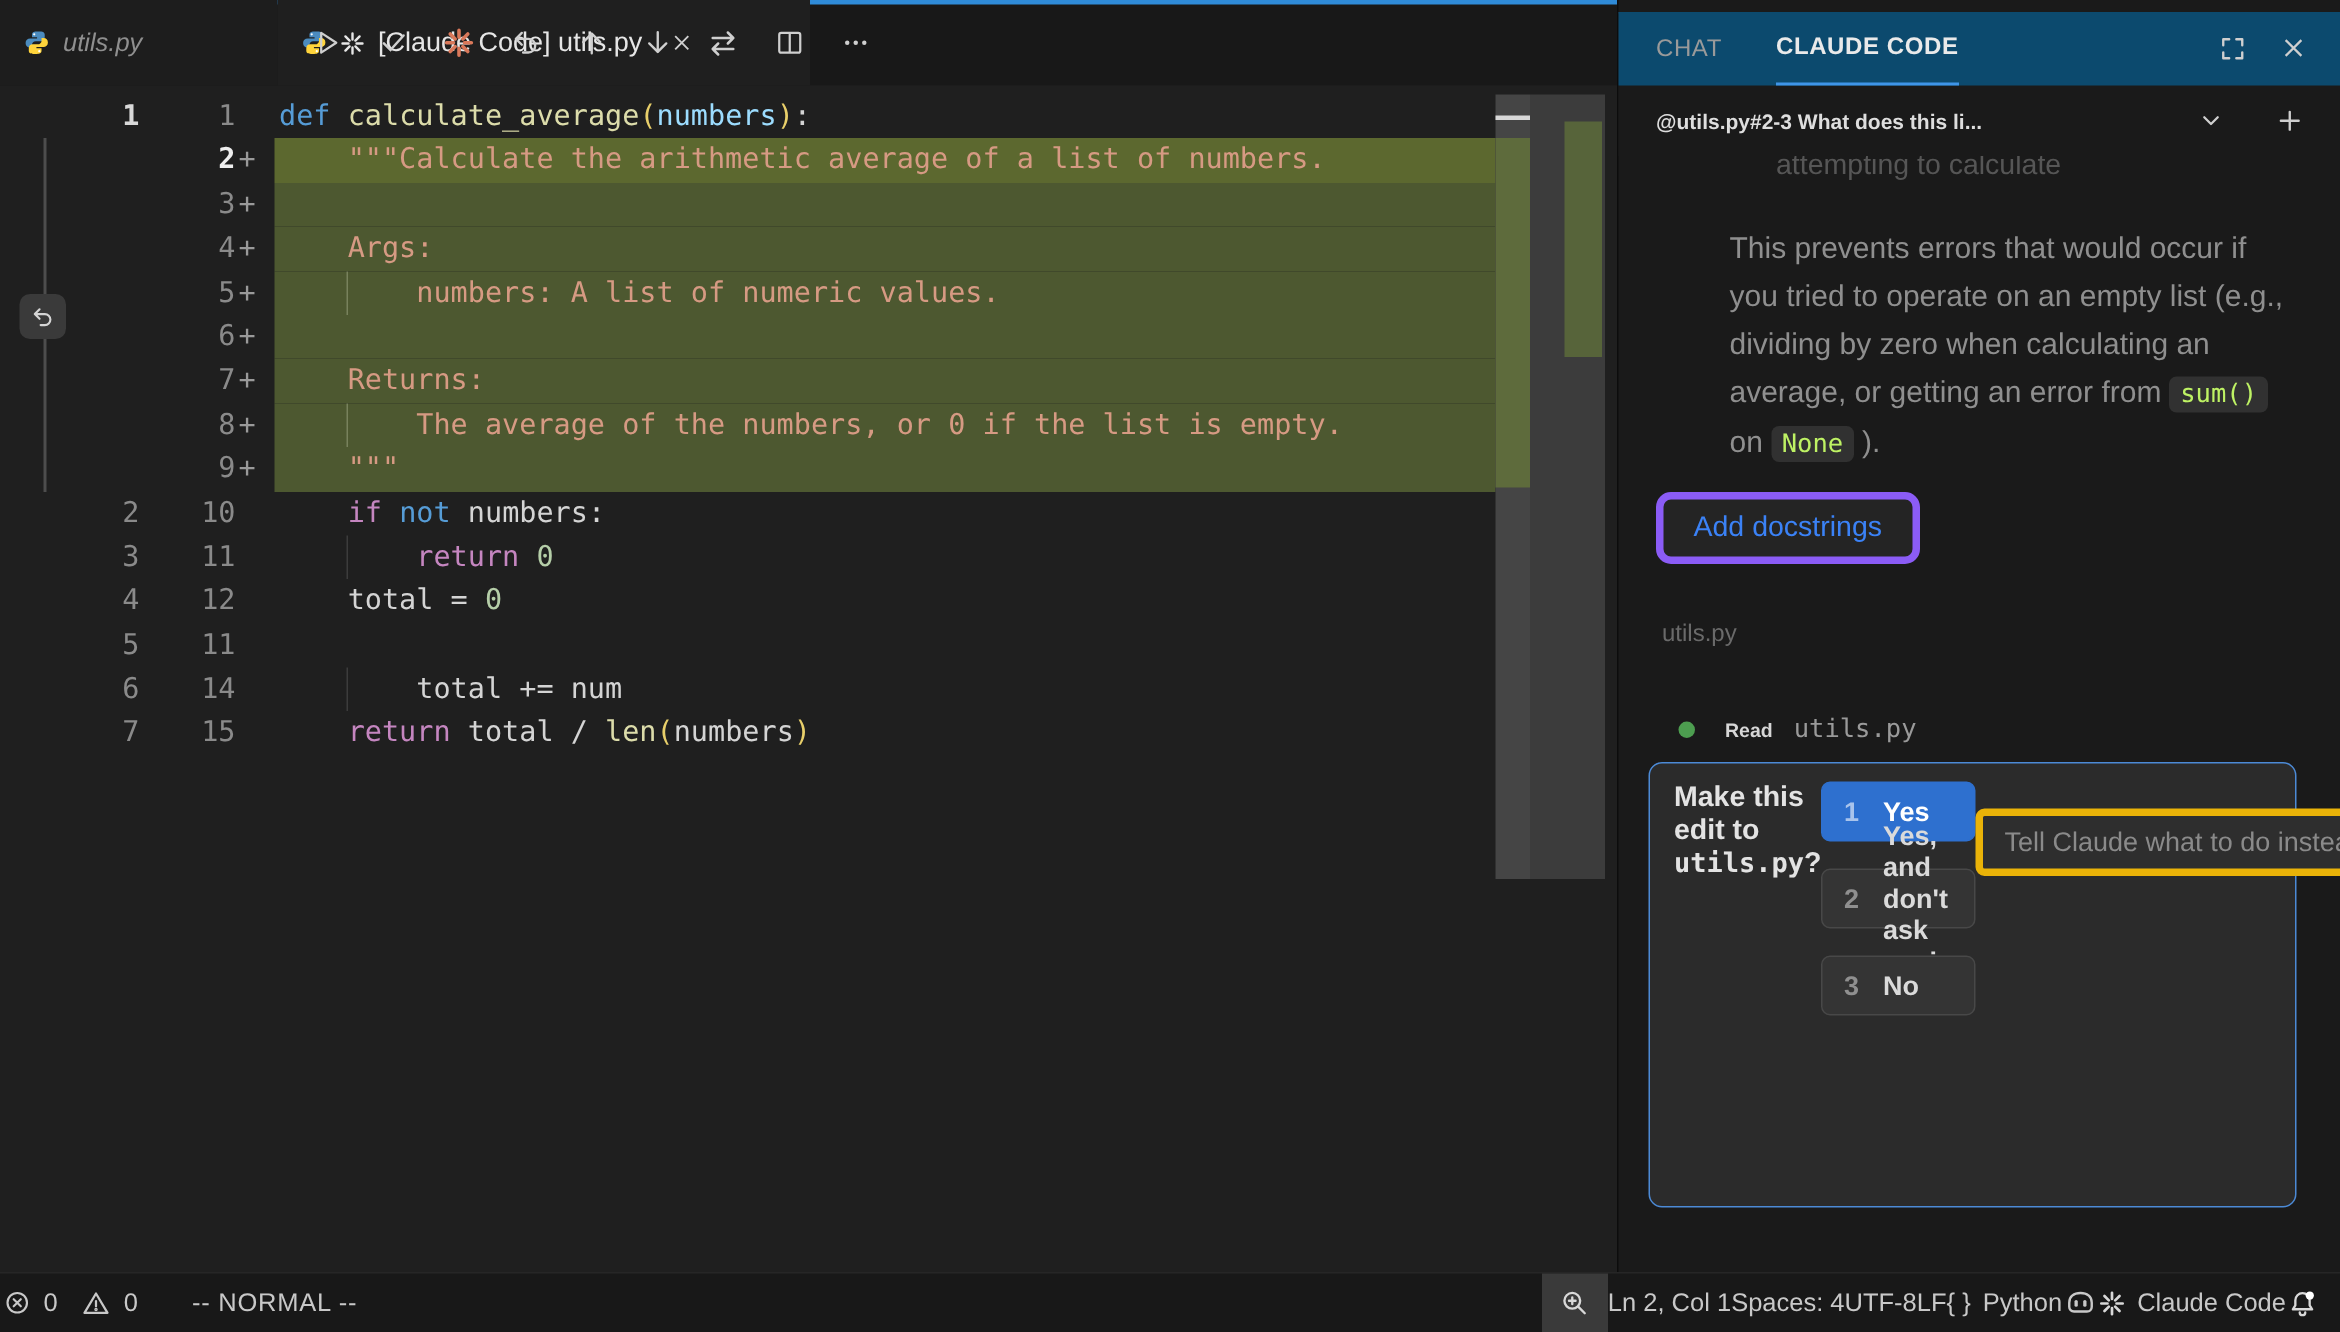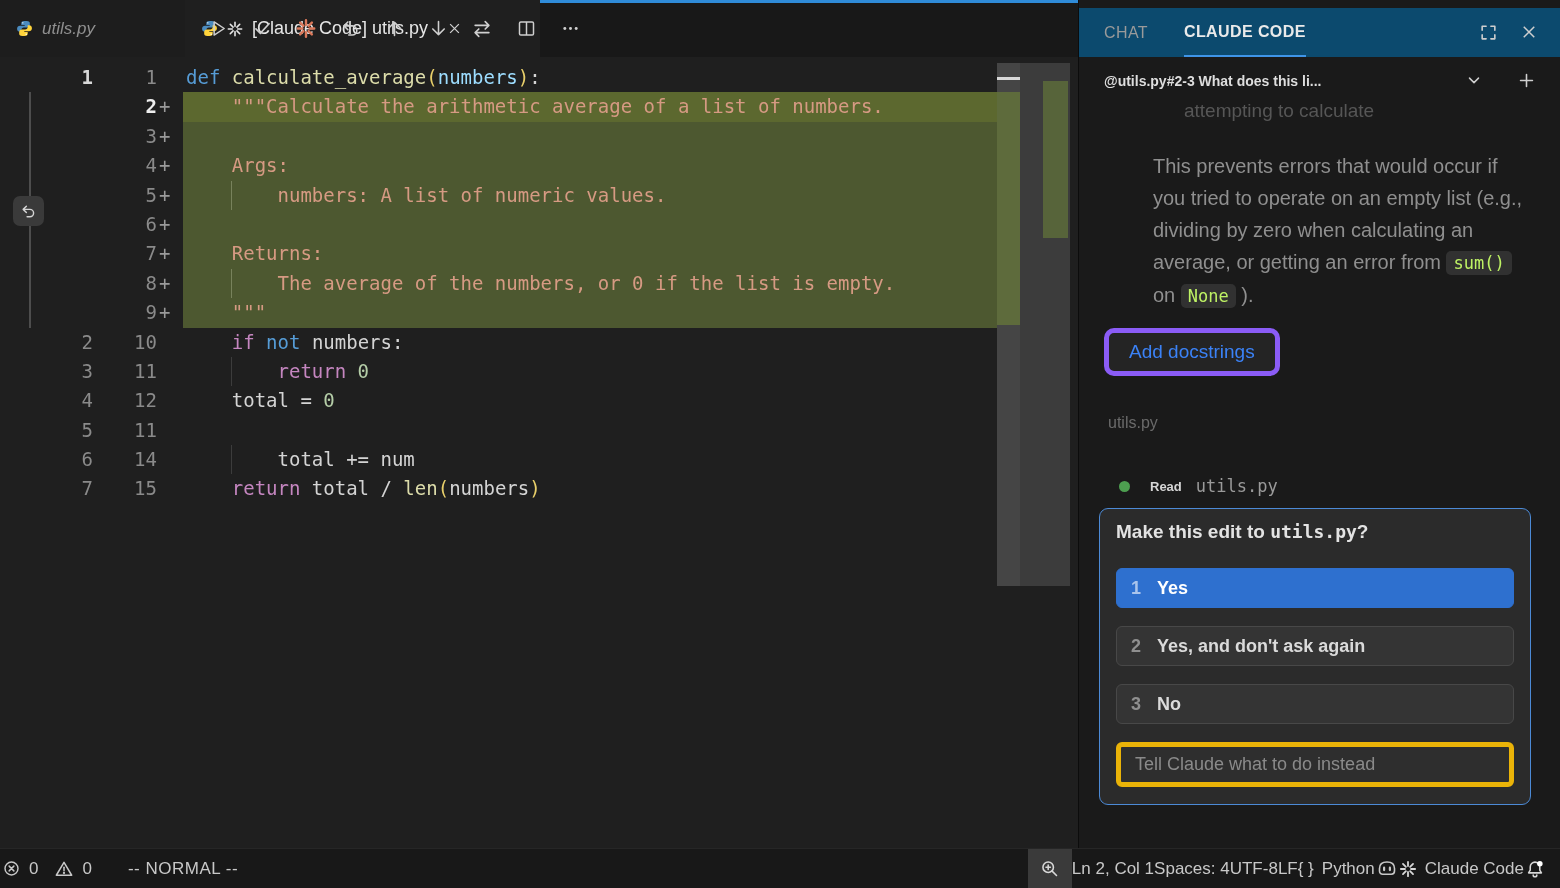--- a/index.html
+++ b/index.html
@@ -66,21 +66,21 @@
               border-radius:5px; padding:2px 7px; }
   .chip { position:absolute; left:25px; top:328px; padding:8px 20px; border:5px solid #8b5cf6; background:#242424;
           border-radius:10px; color:#3b82f6; font-size:19px; cursor:pointer; }
   .file-label { position:absolute; left:29px; top:414px; font-size:16px; color:#6a6a6a; }
   .read-row { position:absolute; left:40px; top:476px; display:flex; align-items:center; gap:14px; cursor:pointer; }
   .read-dot { width:11px; height:11px; border-radius:50%; background:#4d9e50; }
   .read-verb { font-size:13px; font-weight:bold; color:#d6d6d6; margin-left:6px; }
   .read-file { font-family:"DejaVu Sans Mono", monospace; font-size:17px; color:#9a9a9a; }
 
   .dialog { position:absolute; left:20px; top:508px; width:432px; height:297px; background:#2b2b2b;
-            border:1.5px solid #4c8ad6; border-radius:9px; padding:12px 16px 14px; display:flex; flex-direction:column; }
+            border:1.5px solid #4c8ad6; border-radius:9px; padding:12px 16px 14px; display:flex; flex-direction:row; }
   .dlg-title { font-size:19px; font-weight:bold; color:#e3e3e3; margin-bottom:25px; }
   .dlg-title .mono { font-family:"DejaVu Sans Mono", monospace; font-size:18px; }
   .dlg-opts { display:flex; flex-direction:column; gap:18px; }
   .option { height:40px; border-radius:6px; background:#343434; border:1px solid #484848;
             display:flex; align-items:center; gap:16px; padding:0 14px; cursor:pointer; }
   .option .onum { color:#8f8f8f; font-size:18px; font-weight:bold; }
   .option .olabel { color:#dadada; font-size:18px; font-weight:bold; }
   .option.selected { background:#2e70cf; border-color:#2e70cf; }
   .option.selected .onum { color:#a9c4ec; }
   .option.selected .olabel { color:#fff; }

